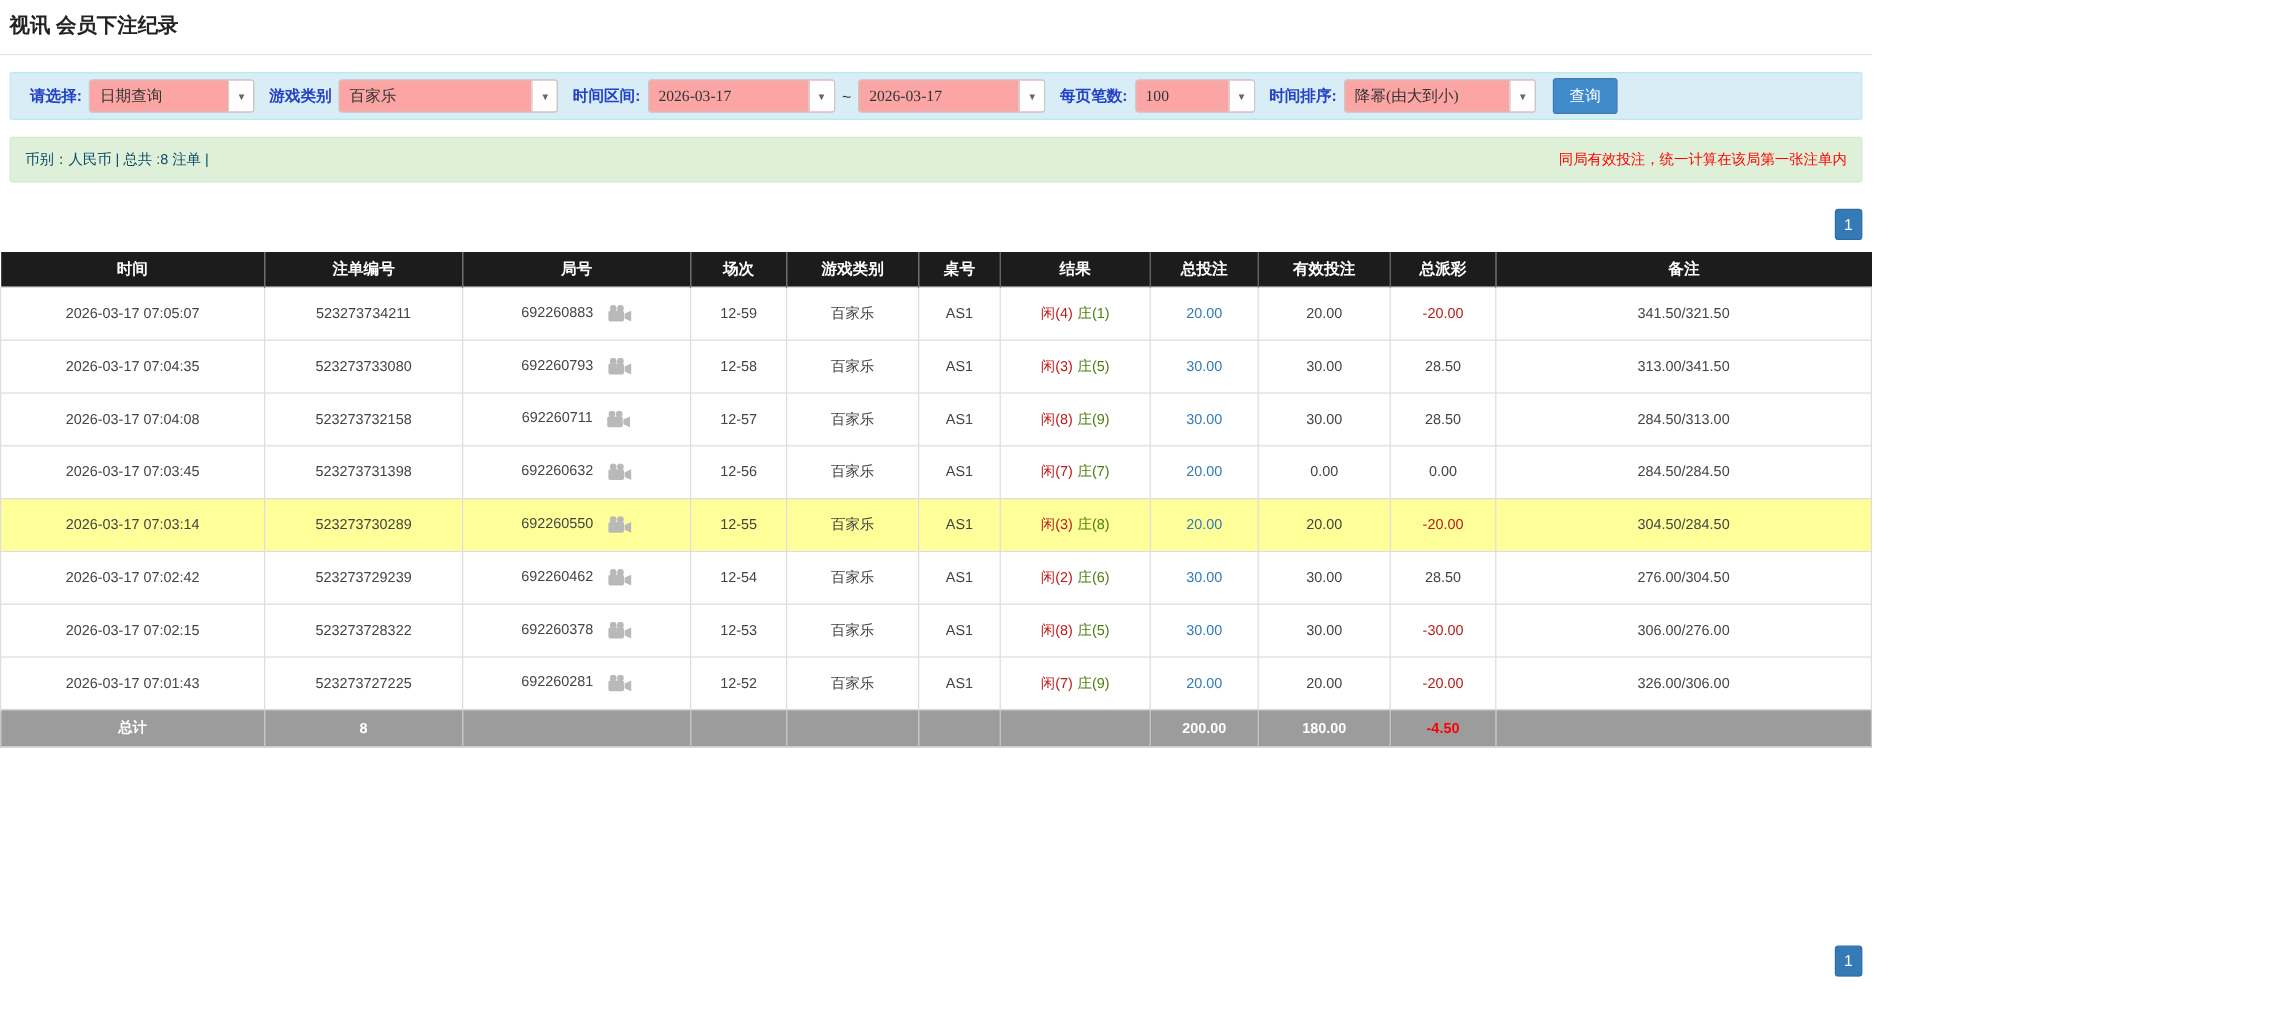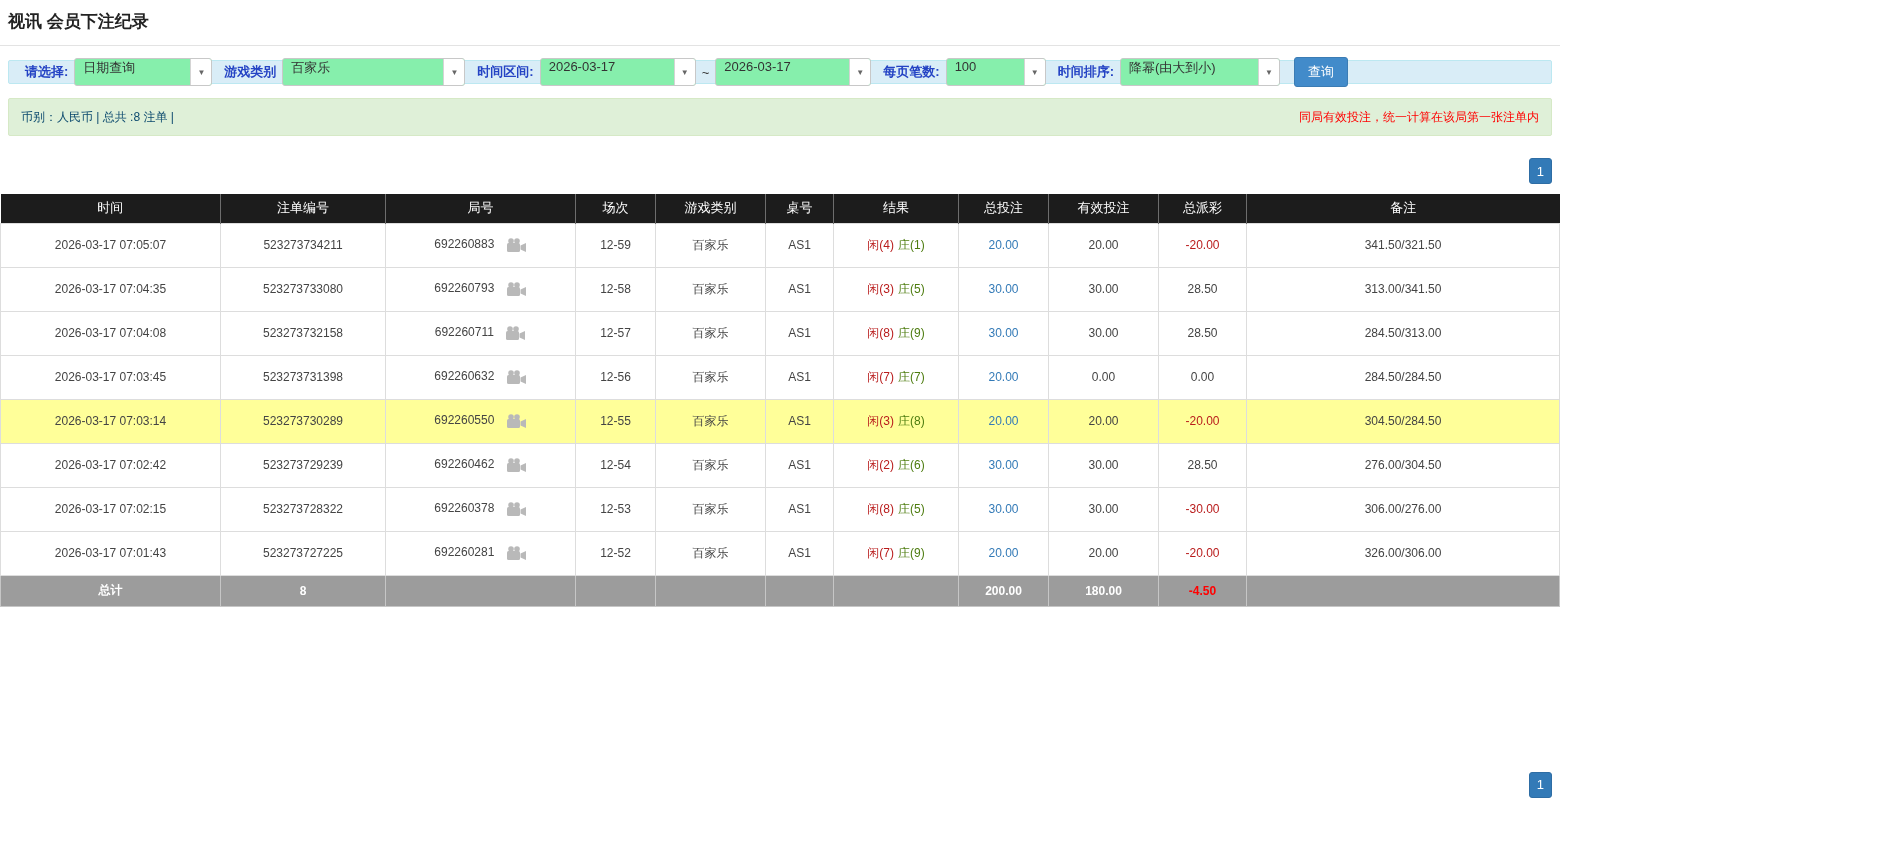--- a/index.html
+++ b/index.html
@@ -19,43 +19,44 @@
     padding: 10px 8px 12px 8px;
     border-bottom: 1px solid #e3e3e3;
   }
 
   
   .filter-bar {
     margin: 14px 8px 0 8px;
     background: #d9edf7;
     border: 1px solid #bce8f1;
     border-radius: 2px;
-    height: 24px;
+    height: 40px;
     display: flex;
     align-items: center;
     padding: 4px 4px;
     white-space: nowrap;
   }
   .flabel {
     color: #2443c4;
     font-weight: bold;
     font-size: 13px;
     margin-left: 12px;
     margin-right: 6px;
   }
   .combo {
     height: 28px;
-    background: #86efac;
+    background: #fca5a5;
     border: 1px solid #c8c8c8;
     border-radius: 3px;
     display: inline-flex;
-    align-items: flex-start;
+    align-items: center;
     justify-content: space-between;
     cursor: pointer;
     overflow: hidden;
+    font-family: Liberation Serif, serif;
   }
   .combo-text { padding-left: 8px; font-size: 13px; color: #333; }
   .combo-caret {
     width: 21px;
     align-self: stretch;
     border-left: 1px solid #d4d4d4;
     display: flex;
     align-items: center;
     justify-content: center;
     font-size: 8px;
@@ -114,21 +115,21 @@
     border-radius: 3px;
     cursor: pointer;
     text-decoration: none;
   }
 
   
   table { width: 100%; border-collapse: collapse; table-layout: fixed; font-size: 12px; }
   thead th {
     background: #1c1c1c;
     color: #fff;
-    font-weight: normal;
+    font-weight: bold;
     font-size: 13px;
     height: 29px;
     text-align: center;
     border-right: 1px solid #6d6d6d;
   }
   thead th:last-child { border-right: none; }
   tbody td {
     height: 44px;
     text-align: center;
     border: 1px solid #ddd;

